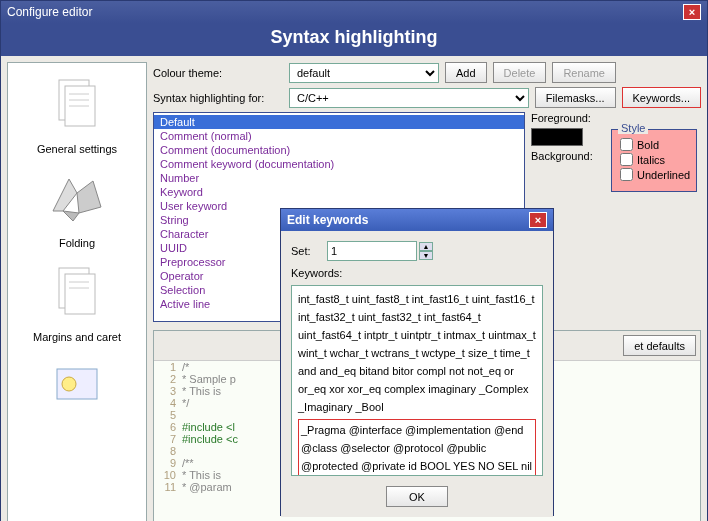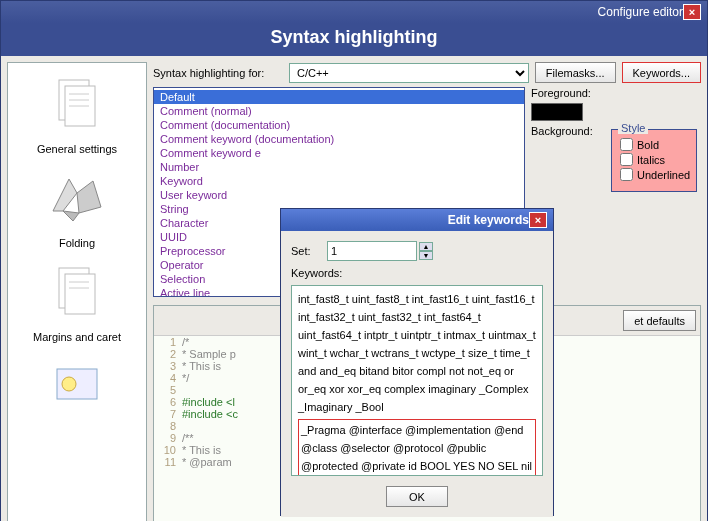--- a/index.html
+++ b/index.html
@@ -1,19 +1,19 @@
 <!DOCTYPE html>
 <html><head>
 <meta charset="utf-8">
 <style>
 * { box-sizing: border-box; margin: 0; padding: 0; font-family: Tahoma, Arial, sans-serif; font-size: 11px; }
 body { background: #3a4e92; width: 708px; height: 521px; overflow: hidden; position: relative; }
 
 .window { position: absolute; background: #fff; border: 1px solid #2a3a72; }
-.titlebar { background: linear-gradient(#4a5e9f, #3a4e92); color: #fff; padding: 10px 6px; height: 22px; display: flex; align-items: center; justify-content: flex-end; }
+.titlebar { background: linear-gradient(#4a5e9f, #3a4e92); color: #fff; padding: 10px 6px; height: 22px; display: flex; align-items: center; justify-content: space-between; }
 .titlebar-text { font-weight: normal; font-size: 12px; }
 .close-x { width: 18px; height: 16px; background: #c33; color: #fff; text-align: center; line-height: 14px; border: 1px solid #fff; cursor: pointer; font-weight: bold; }
 
 .main-window { left: 0; top: 0; width: 708px; height: 521px; }
 .page-title { background: #3a4e92; color: #fff; text-align: center; font-size: 18px; font-weight: bold; padding: 4px 0 8px; }
 .content { background: #eceae5; height: 474px; padding: 6px; display: flex; gap: 6px; }
 
 .sidebar { width: 140px; background: #fff; border: 1px solid #9aa; padding: 6px 4px; display: flex; flex-direction: column; align-items: center; gap: 4px; overflow: hidden; }
 .side-item { display: flex; flex-direction: column; align-items: center; gap: 10px; padding: 4px; cursor: pointer; }
 .side-icon { width: 60px; height: 60px; display: flex; align-items: center; justify-content: center; }
@@ -108,35 +108,41 @@
           <svg width="48" height="40">
               <rect x="4" y="4" width="40" height="30" fill="#eef" stroke="#8ac"></rect>
               <circle cx="16" cy="19" r="7" fill="#fe8" stroke="#ca4"></circle>
             </svg>
         </div>
       </div>
     </div>
 
     <div class="main-panel">
 
+      <div class="row">
+        <span class="label" style="width:130px">Colour theme:</span>
+        <select style="width:150px"><option>default</option></select>
+        <button>Add</button>
+        <button class="disabled">Delete</button>
+        <button class="disabled">Rename</button>
+      </div>
 
       <div class="row syntax-row">
         <span class="label" style="width:130px">Syntax highlighting for:</span>
         <select><option>C/C++</option></select>
         <button>Filemasks...</button>
         <button class="btn-highlight">Keywords...</button>
       </div>
 
       <div class="middle">
         <div class="listbox" id="listbox">
             <div class="selected">Default</div>
             <div>Comment (normal)</div>
             <div>Comment (documentation)</div>
             <div>Comment keyword (documentation)</div>
-            <div>Comment keyword e</div>
             <div>Number</div>
             <div>Keyword</div>
             <div>User keyword</div>
             <div>String</div>
             <div>Character</div>
             <div>UUID</div>
             <div>Preprocessor</div>
             <div>Operator</div>
             <div>Selection</div>
             <div>Active line</div>

